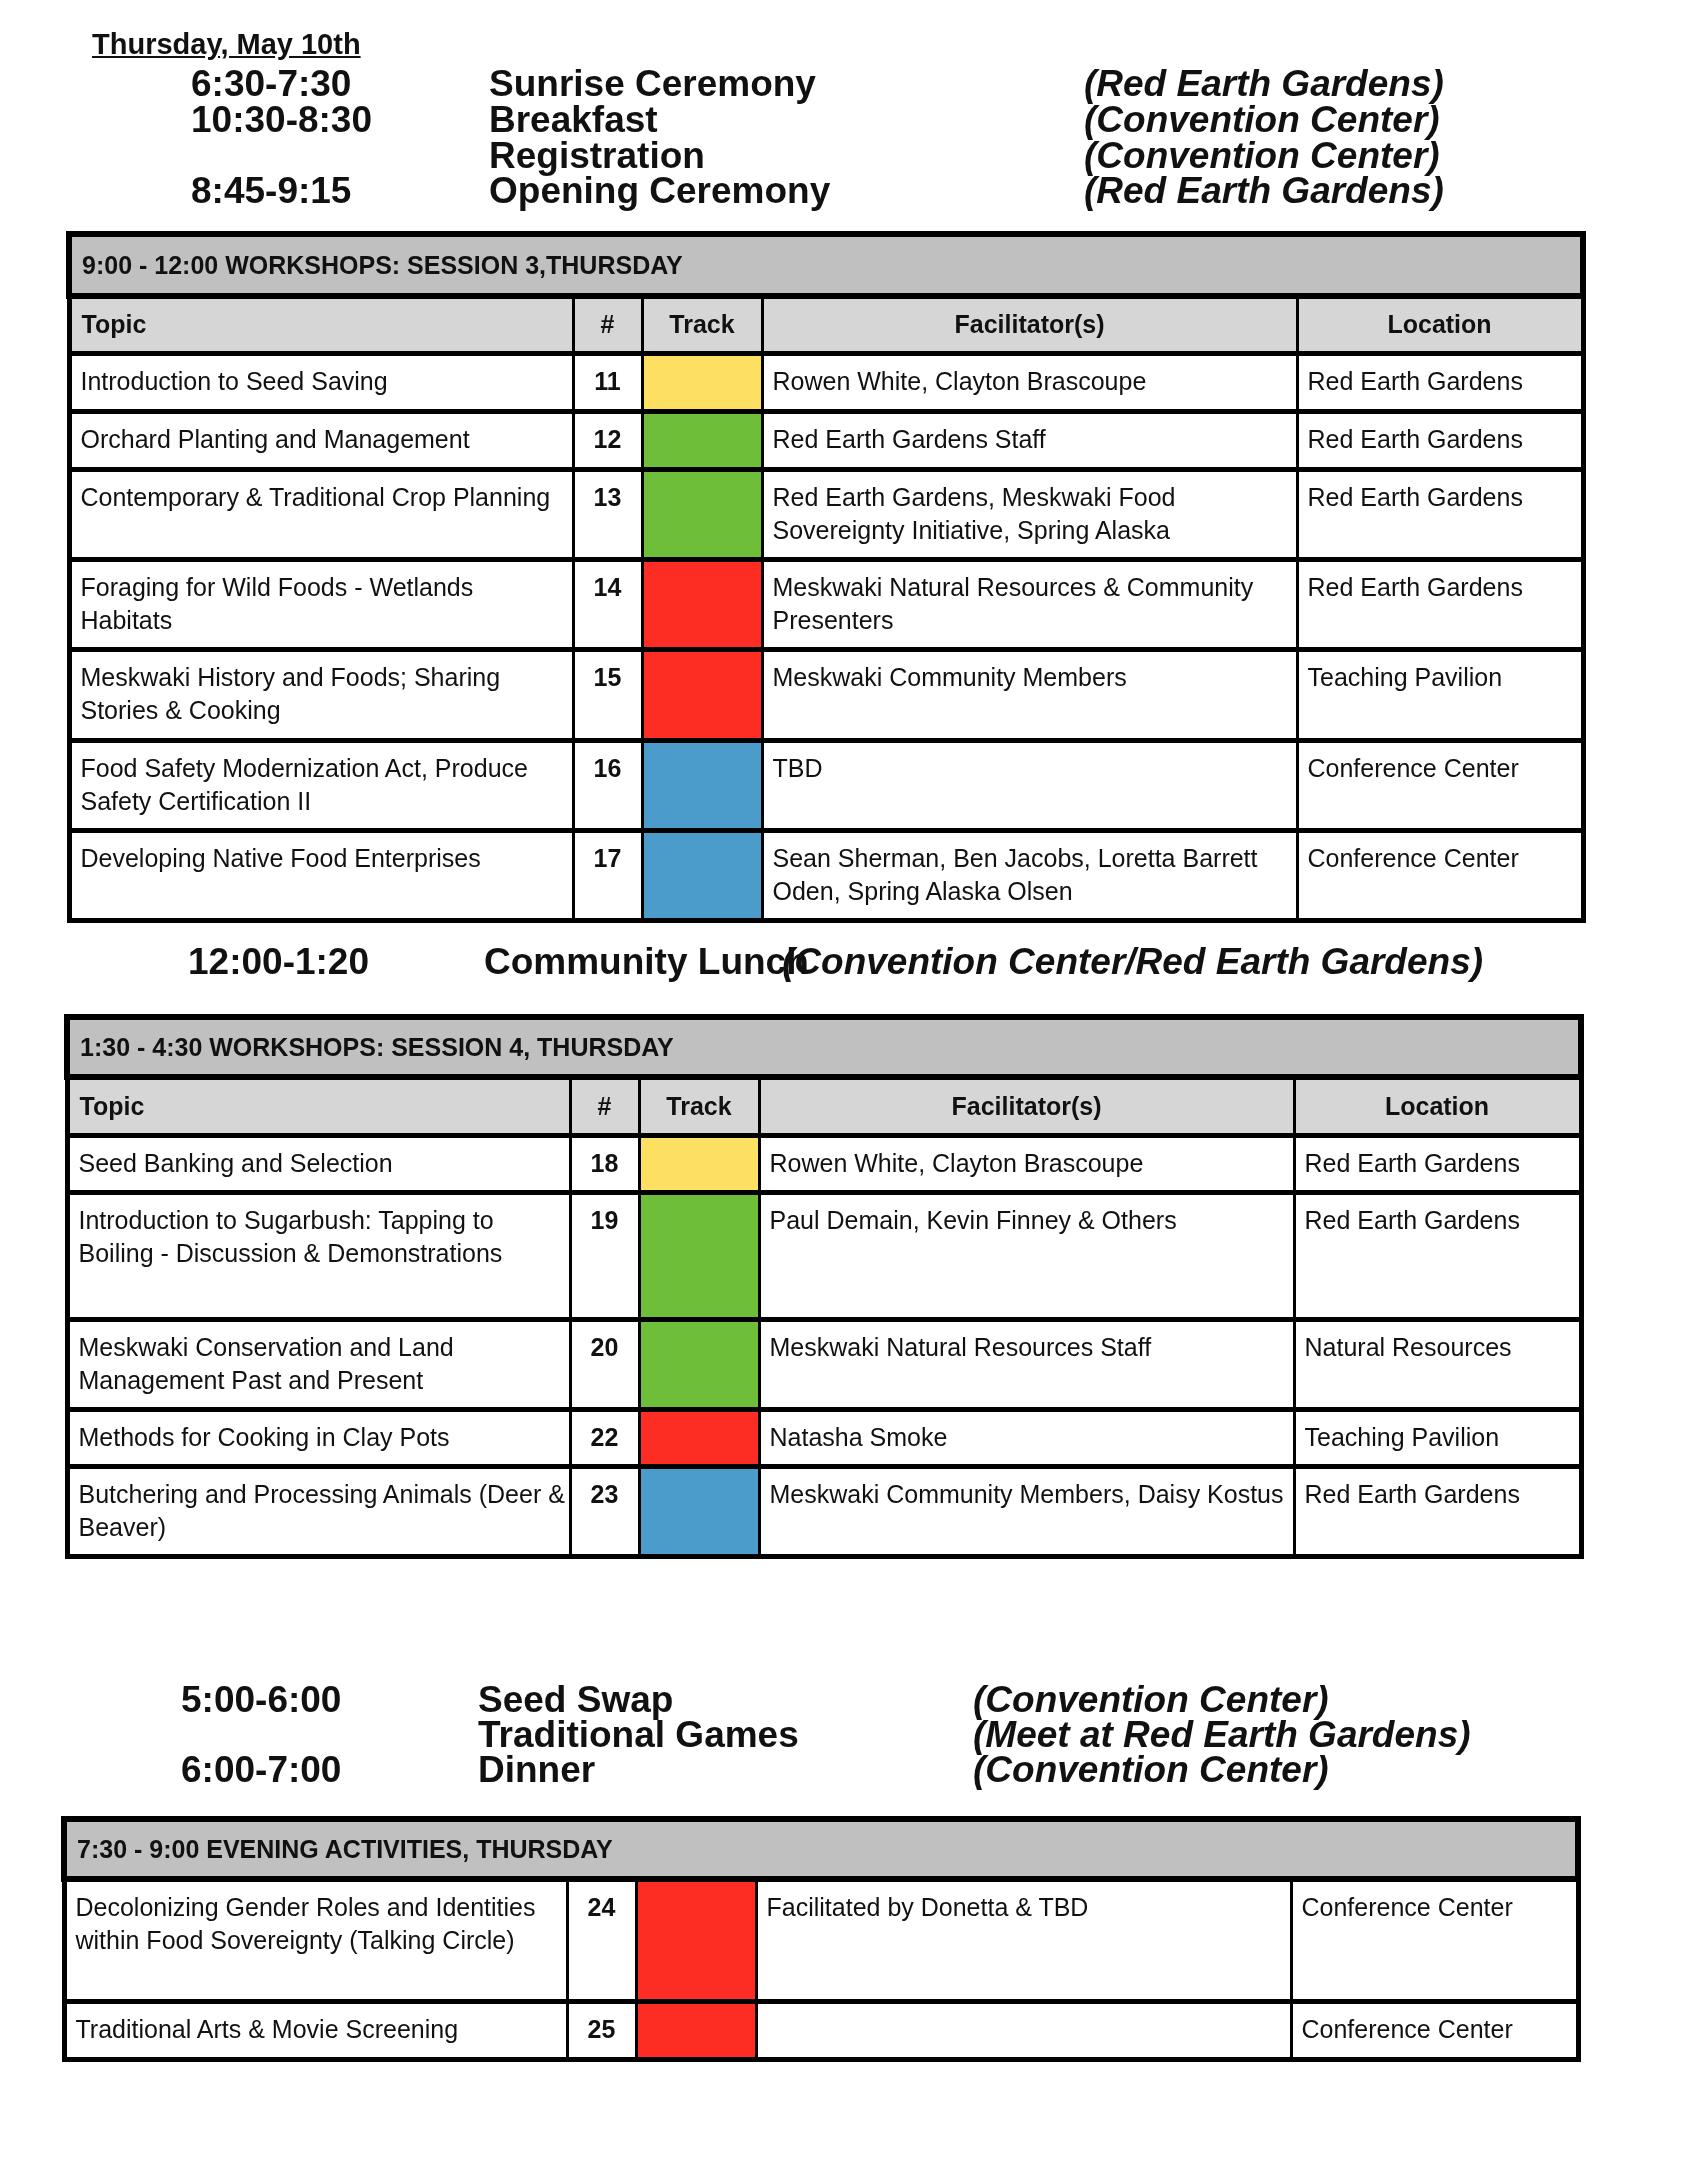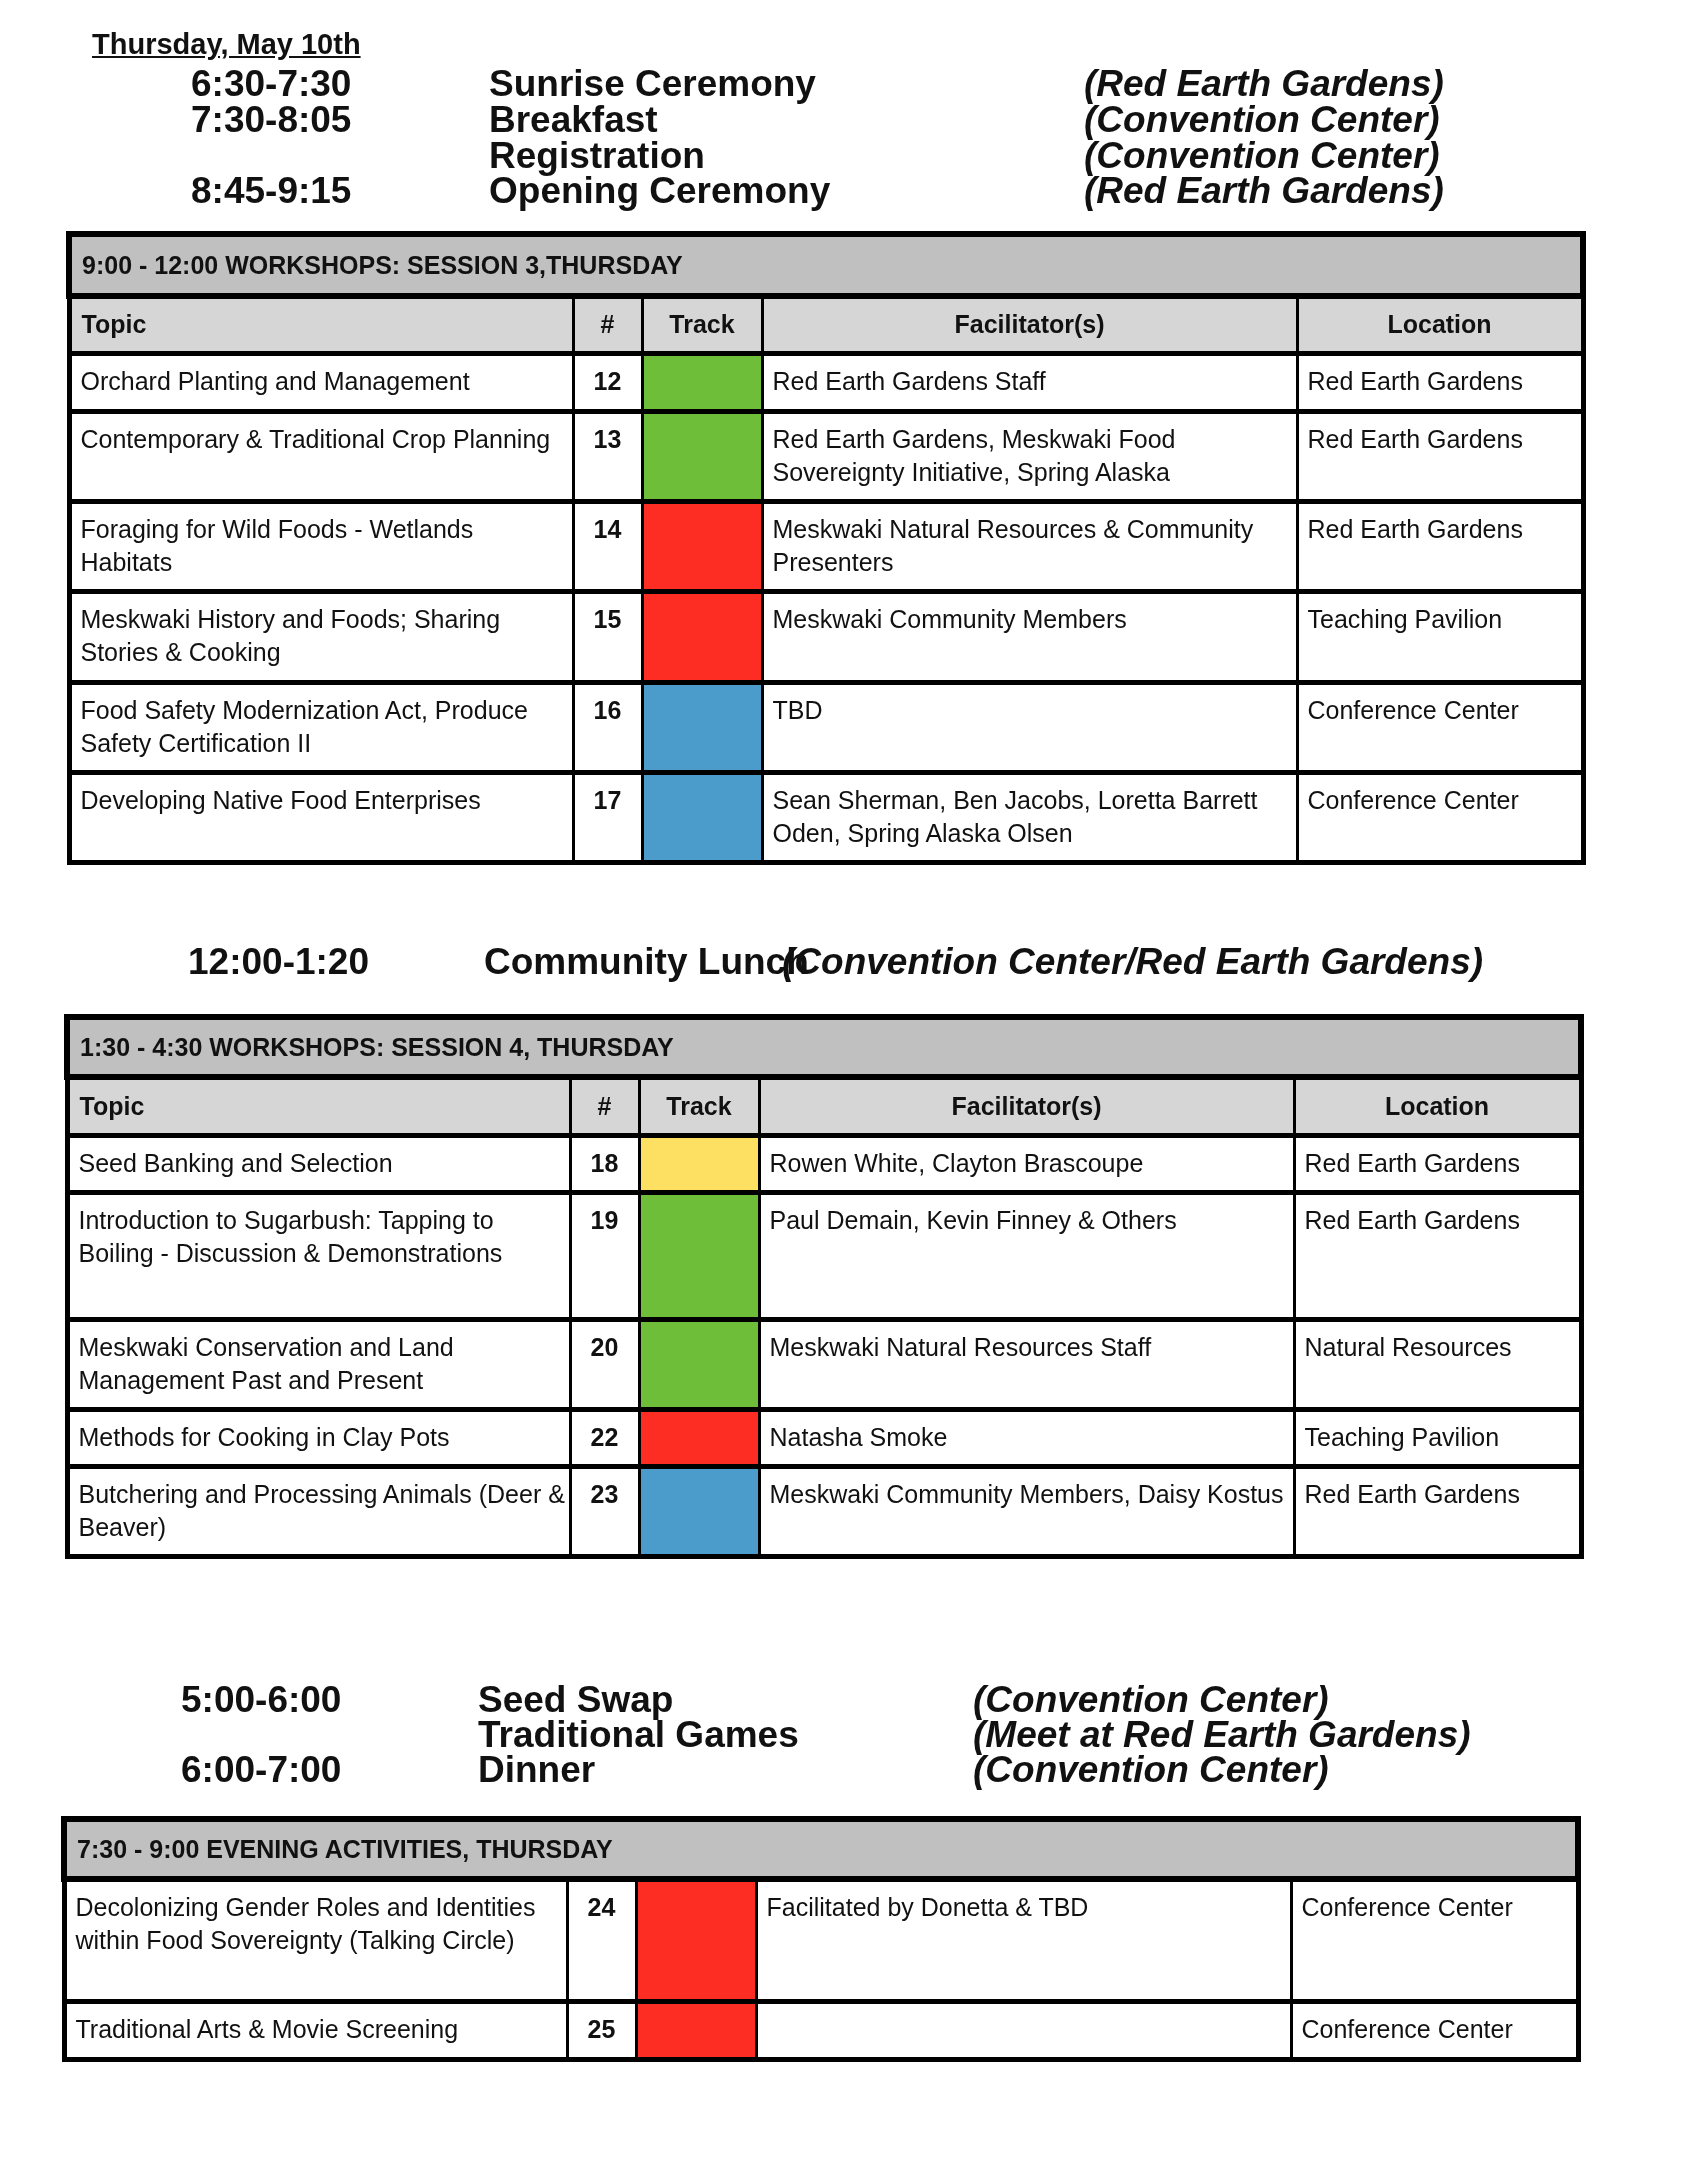--- a/index.html
+++ b/index.html
@@ -30,21 +30,21 @@
 
 <div class="abs day-heading">Thursday, May 10th</div>
 
 <div>
   <div class="sched-row" style="left:0; top:63px; width:1683px;">
     <span style="left:191px">6:30-7:30</span>
     <span style="left:489px">Sunrise Ceremony</span>
     <span class="loc" style="left:1084px">(Red Earth Gardens)</span>
   </div>
   <div class="sched-row" style="left:0; top:99px; width:1683px;">
-    <span style="left:191px">7:30-8:05</span>
+    <span style="left:191px">10:30-8:30</span>
     <span style="left:489px">Breakfast</span>
     <span class="loc" style="left:1084px">(Convention Center)</span>
   </div>
   <div class="sched-row" style="left:0; top:135px; width:1683px;">
     <span style="left:191px"></span>
     <span style="left:489px">Registration</span>
     <span class="loc" style="left:1084px">(Convention Center)</span>
   </div>
   <div class="sched-row" style="left:0; top:170px; width:1683px;">
     <span style="left:191px">8:45-9:15</span>
@@ -69,20 +69,27 @@
     <tr class="hdr" style="height:57px">
       <th class="c-topic outer-left">Topic</th>
       <th class="c-num">#</th>
       <th class="c-track">Track</th>
       <th class="c-fac">Facilitator(s)</th>
       <th class="c-loc outer-right">Location</th>
     </tr>
     </tbody>
       <tbody>
         <tr class="row" style="height: 58px;">
+          <td class="c-topic outer-left">Introduction to Seed Saving</td>
+          <td class="c-num">11</td>
+          <td class="c-track" style="background: rgb(253, 223, 97);"></td>
+          <td class="c-fac">Rowen White, Clayton Brascoupe</td>
+          <td class="c-loc outer-right">Red Earth Gardens</td>
+        </tr>
+        <tr class="row" style="height: 58px;">
           <td class="c-topic outer-left">Orchard Planting and Management</td>
           <td class="c-num">12</td>
           <td class="c-track" style="background: rgb(111, 190, 58);"></td>
           <td class="c-fac">Red Earth Gardens Staff</td>
           <td class="c-loc outer-right">Red Earth Gardens</td>
         </tr>
         <tr class="row" style="height: 90px;">
           <td class="c-topic outer-left">Contemporary &amp; Traditional Crop Planning</td>
           <td class="c-num">13</td>
           <td class="c-track" style="background: rgb(111, 190, 58);"></td>

